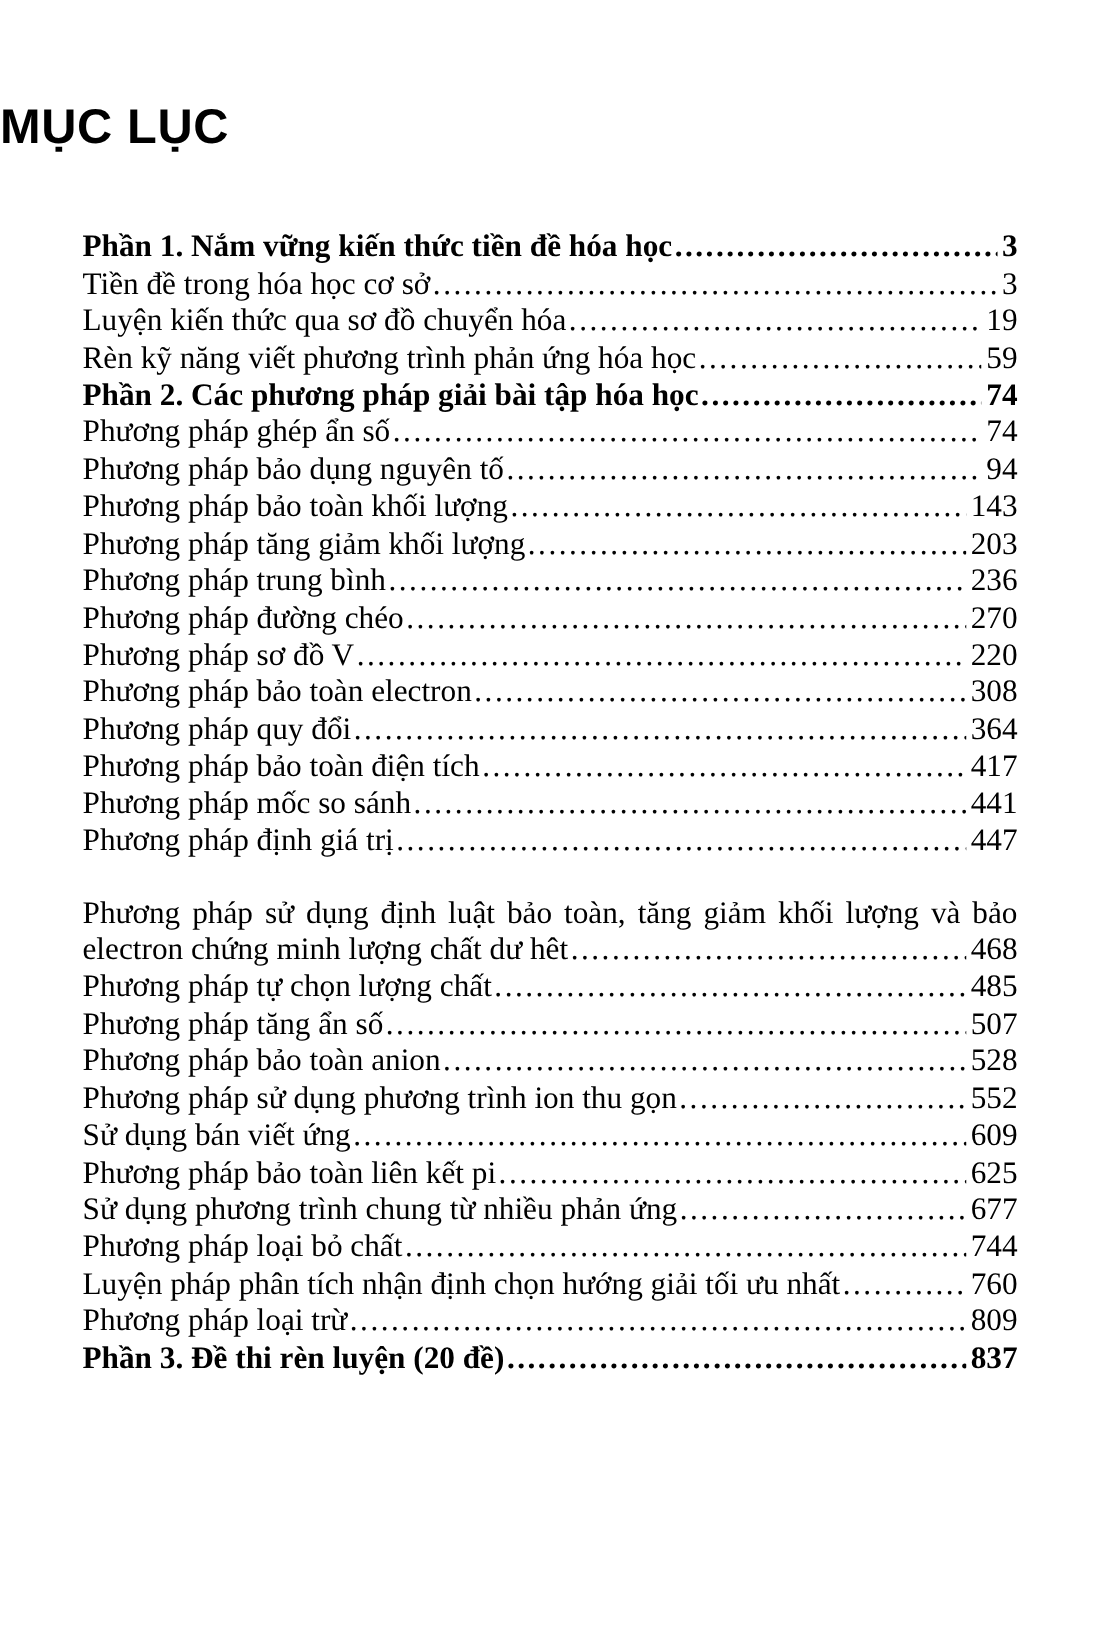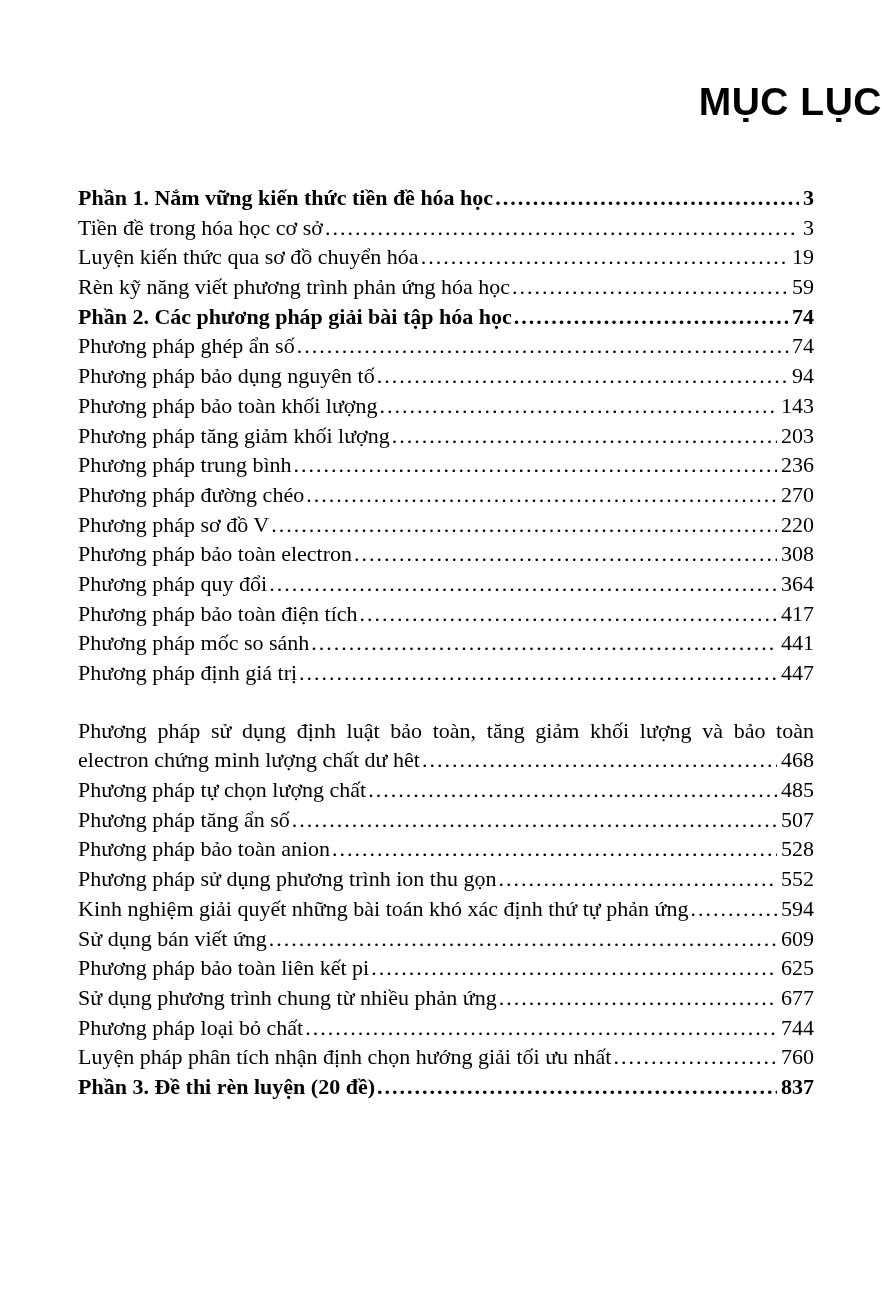--- a/index.html
+++ b/index.html
@@ -17,34 +17,34 @@
     background: #ffffff;
     color: #000000;
     font-family: "Liberation Serif", serif;
   }
   .title {
     position: absolute;
     left: 0;
     right: 0;
     top: 79px;
     margin: 0;
-    text-align: right;
+    text-align: left;
     font-family: "Liberation Sans", sans-serif;
     font-weight: 700;
     font-size: 39px;
     line-height: 46px;
     letter-spacing: 0.5px;
     color: #000000;
   }
   .toc {
     position: absolute;
-    left: 78px;
+    left: 66px;
     right: 68px;
     top: 183px;
-    font-size: 22px;
+    font-size: 25px;
     line-height: 29.7px;
     color: #000000;
   }
   .row {
     display: flex;
     align-items: baseline;
     height: 29.7px;
     white-space: nowrap;
   }
   .row .label { flex: 0 0 auto; }
@@ -229,27 +229,20 @@
       </div>
       <div>
         <div class="row">
           <span class="label">Phương pháp sử dụng phương trình ion thu gọn</span>
           <span class="dots"></span>
           <span class="pg">552</span>
         </div>
       </div>
       <div>
         <div class="row">
-          <span class="label">Kinh nghiệm giải quyết những bài toán khó xác định thứ tự phản ứng</span>
-          <span class="dots"></span>
-          <span class="pg">594</span>
-        </div>
-      </div>
-      <div>
-        <div class="row">
           <span class="label">Sử dụng bán viết ứng</span>
           <span class="dots"></span>
           <span class="pg">609</span>
         </div>
       </div>
       <div>
         <div class="row">
           <span class="label">Phương pháp bảo toàn liên kết pi</span>
           <span class="dots"></span>
           <span class="pg">625</span>
@@ -267,20 +260,27 @@
           <span class="label">Phương pháp loại bỏ chất</span>
           <span class="dots"></span>
           <span class="pg">744</span>
         </div>
       </div>
       <div>
         <div class="row">
           <span class="label">Luyện pháp phân tích nhận định chọn hướng giải tối ưu nhất</span>
           <span class="dots"></span>
           <span class="pg">760</span>
+        </div>
+      </div>
+      <div>
+        <div class="row">
+          <span class="label">Phương pháp loại trừ</span>
+          <span class="dots"></span>
+          <span class="pg">809</span>
         </div>
       </div>
       <div class="bold">
         <div class="row">
           <span class="label">Phần 3. Đề thi rèn luyện (20 đề)</span>
           <span class="dots"></span>
           <span class="pg">837</span>
         </div>
       </div>
     </div>

